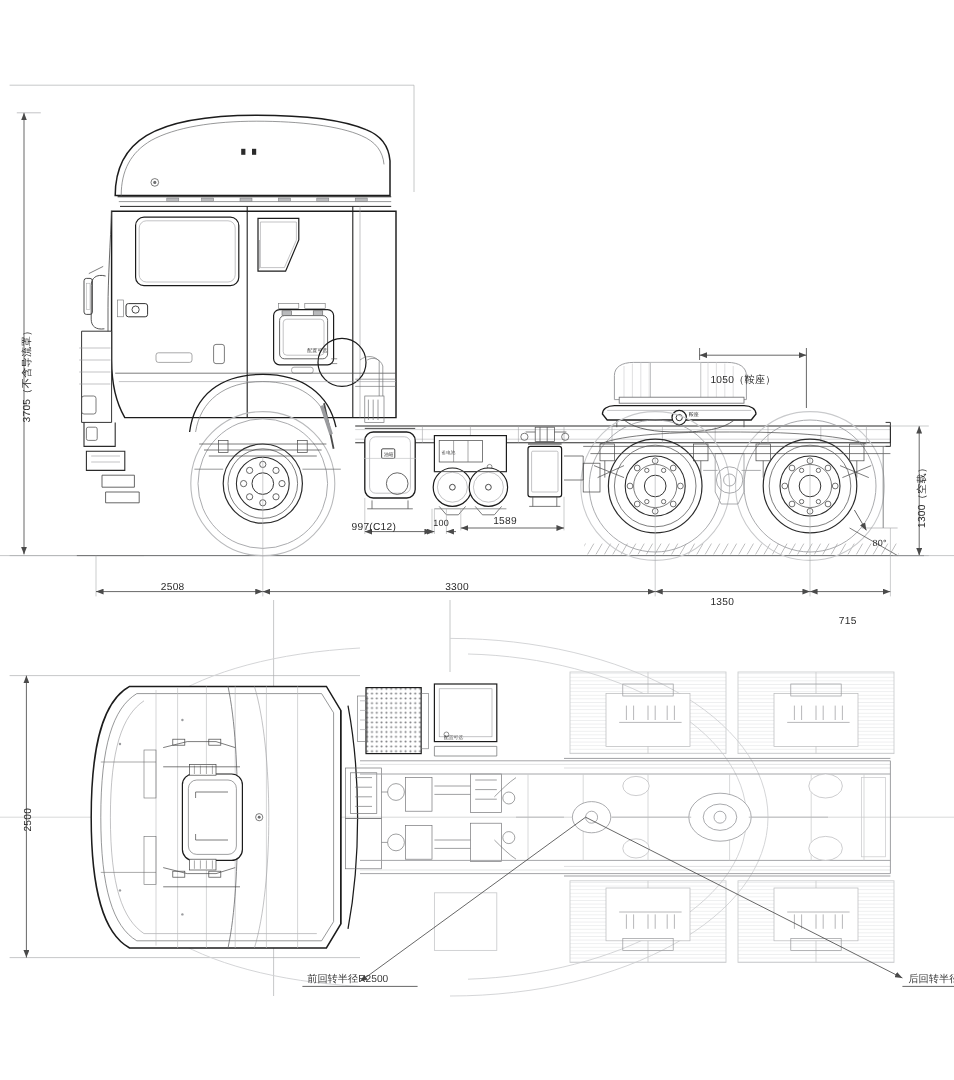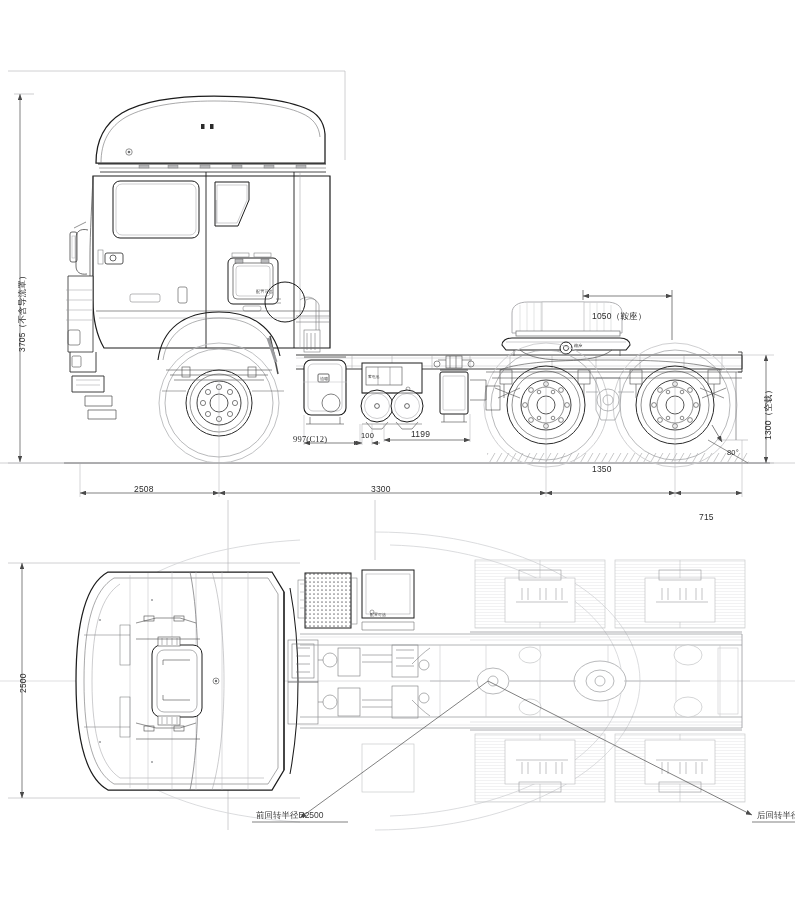--- a/index.html
+++ b/index.html
@@ -662,33 +662,33 @@
       </g>
     </g>
   </svg>
 
   <div class="dimtext vert" style="left:17px; top:352px;">3705（不含导流罩）</div>
 
   <div class="dimtext" style="left:592px; top:283px;margin-top:28px;">1050（鞍座）</div>
 
   <div class="dimtext vert" style="left:763px; top:440px;">1300（空载）</div>
 
-  <div class="dimtext" style="left:293px; top:434px;font-family:Liberation Serif, serif;">997(C12)</div>
+  <div class="dimtext" style="left:293px; top:434px;">997(C12)</div>
 
   <div class="dimtext small" style="left:361px; top:431px;">100</div>
 
-  <div class="dimtext" style="left:411px; top:429px;">1199</div>
+  <div class="dimtext" style="left:411px; top:429px;">1589</div>
 
   <div class="dimtext small" style="left:727px; top:448px;">80°</div>
 
   <div class="dimtext" style="left:134px; top:484px;">2508</div>
 
   <div class="dimtext" style="left:371px; top:484px;">3300</div>
 
-  <div class="dimtext" style="left:592px; top:464px;">1350</div>
+  <div class="dimtext" style="left:592px; top:496px;">1350</div>
 
   <div class="dimtext" style="left:699px; top:512px;">715</div>
 
   <div class="dimtext vert" style="left:18px; top:693px;">2500</div>
 
   <div class="note" style="left:256px; top:810px;">前回转半径R2500</div>
 
   <div class="note" style="left:757px; top:810px;">后回转半径</div>
 
 </div>

